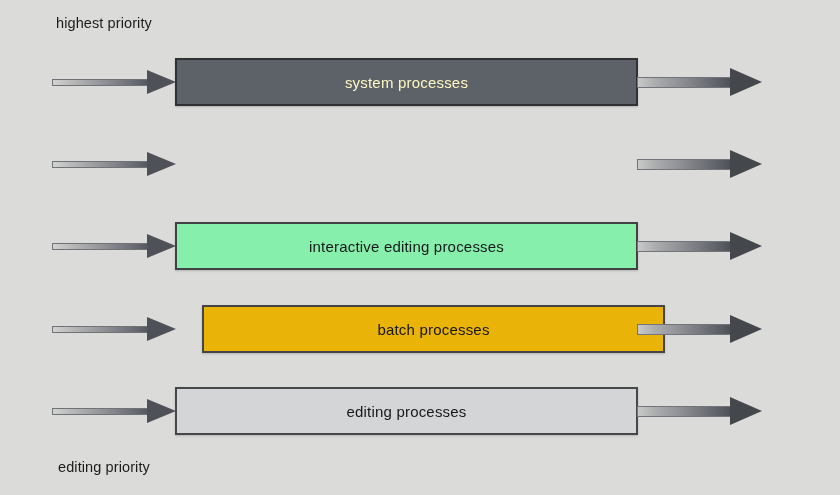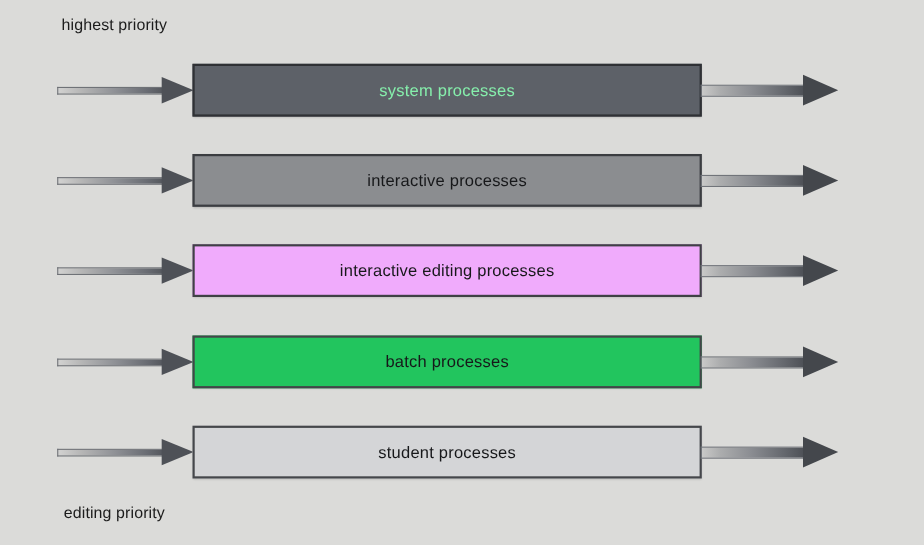--- a/index.html
+++ b/index.html
@@ -138,77 +138,74 @@
 
   <div class="priority-caption" id="caption-highest">highest priority</div>
 
   <div id="rows-container">
   <div class="process-row" style="top: 58px;">
     <div class="arrow-in">
       <div class="shaft"></div>
       <div class="head"></div>
     </div>
     <div class="process-box" style="background: rgb(93, 97, 104); border-color: rgb(47, 49, 53);">
-      <span class="process-label" style="color: #86efac;">system processes</span>
+      <span class="process-label" style="color: #fef9c3;">system processes</span>
     </div>
     <div class="arrow-out">
       <div class="shaft"></div>
       <div class="head"></div>
     </div>
   </div>
 
   <div class="process-row" style="top: 140px;">
     <div class="arrow-in">
       <div class="shaft"></div>
       <div class="head"></div>
     </div>
-    <div class="process-box" style="background: rgb(139, 141, 144); border-color: rgb(59, 61, 65);">
-      <span class="process-label" style="color: rgb(23, 24, 26);">interactive processes</span>
-    </div>
     <div class="arrow-out">
       <div class="shaft"></div>
       <div class="head"></div>
     </div>
   </div>
 
   <div class="process-row" style="top: 222px;">
     <div class="arrow-in">
       <div class="shaft"></div>
       <div class="head"></div>
     </div>
-    <div class="process-box" style="background: #f0abfc; border-color: rgb(63, 65, 69);">
+    <div class="process-box" style="background: #86efac; border-color: rgb(63, 65, 69);">
       <span class="process-label" style="color: rgb(23, 24, 26);">interactive editing processes</span>
     </div>
     <div class="arrow-out">
       <div class="shaft"></div>
       <div class="head"></div>
     </div>
   </div>
 
   <div class="process-row" style="top: 305px;">
     <div class="arrow-in">
       <div class="shaft"></div>
       <div class="head"></div>
     </div>
-    <div class="process-box" style="background: #22c55e; border-color: rgb(67, 69, 73);">
+    <div class="process-box" style="background: #eab308; border-color: rgb(67, 69, 73); margin-left: 27px;">
       <span class="process-label" style="color: rgb(23, 24, 26);">batch processes</span>
     </div>
     <div class="arrow-out">
       <div class="shaft"></div>
       <div class="head"></div>
     </div>
   </div>
 
   <div class="process-row" style="top: 387px;">
     <div class="arrow-in">
       <div class="shaft"></div>
       <div class="head"></div>
     </div>
     <div class="process-box" style="background: rgb(212, 213, 215); border-color: rgb(69, 71, 75);">
-      <span class="process-label" style="color: rgb(23, 24, 26);">student processes</span>
+      <span class="process-label" style="color: rgb(23, 24, 26);">editing processes</span>
     </div>
     <div class="arrow-out">
       <div class="shaft"></div>
       <div class="head"></div>
     </div>
   </div>
 </div>
 
   <div class="priority-caption" id="caption-lowest">editing priority</div>
 

